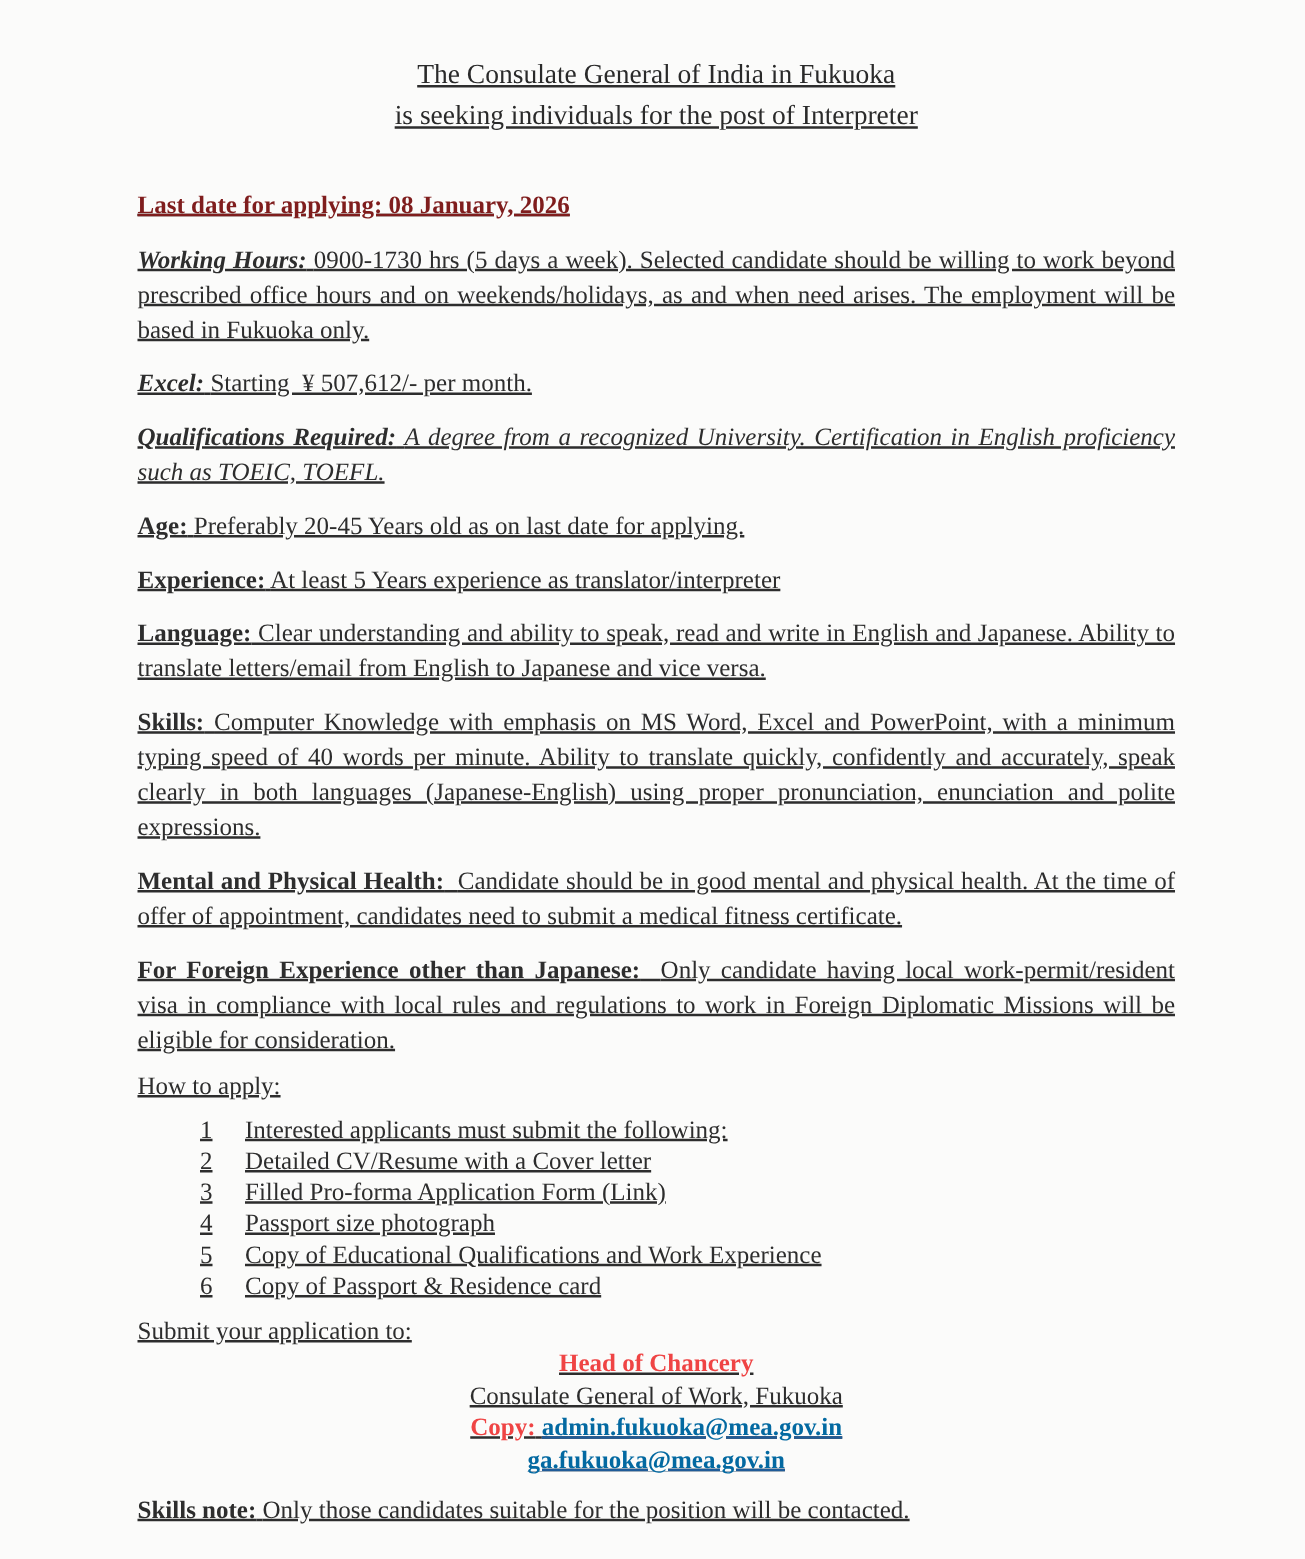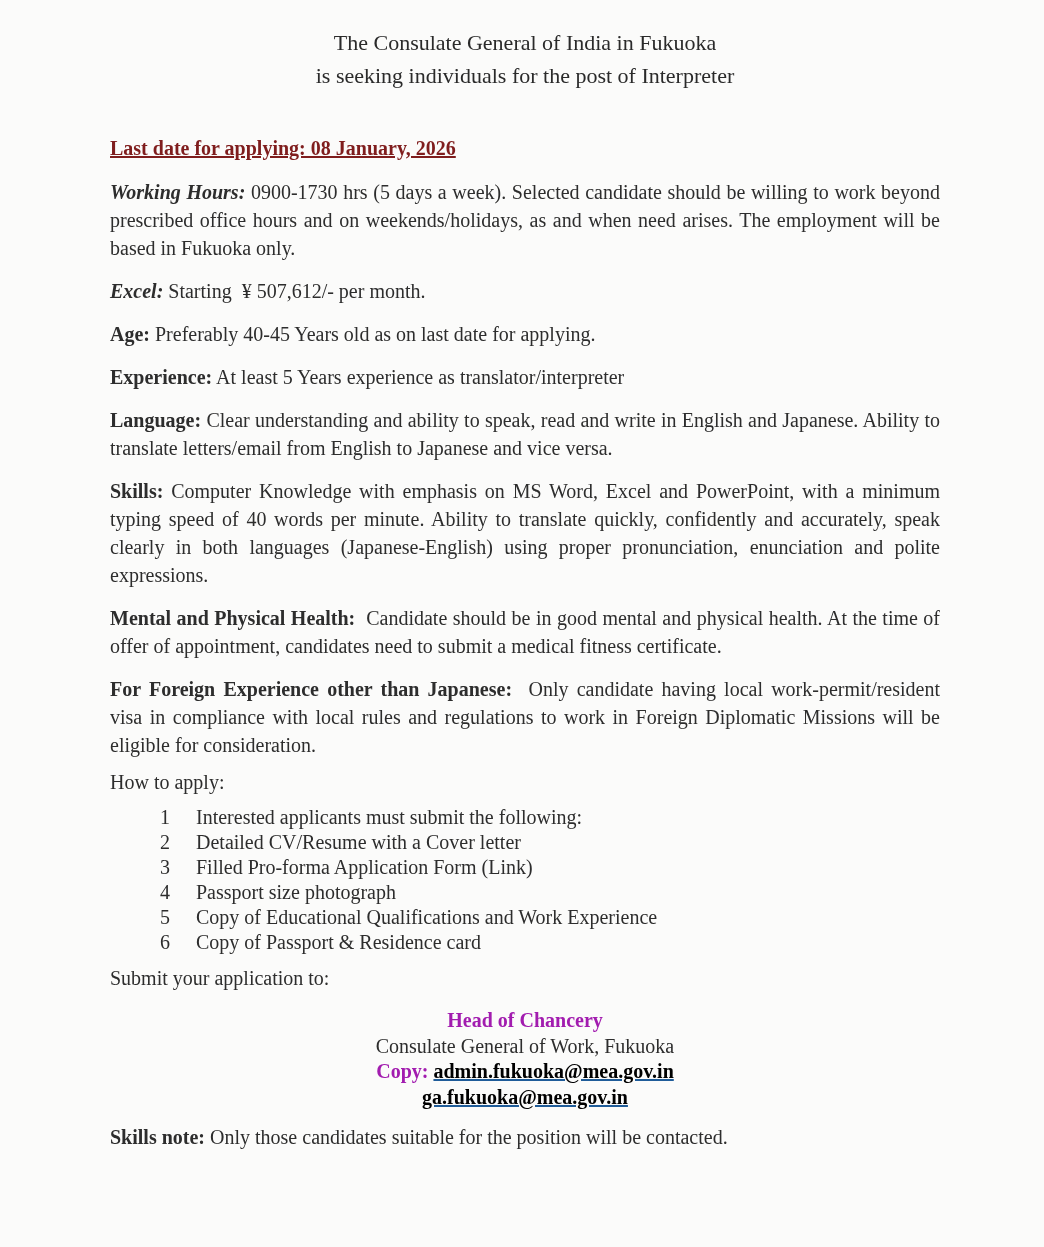--- a/index.html
+++ b/index.html
@@ -4,21 +4,21 @@
 <style>
   * { margin: 0; padding: 0; box-sizing: border-box; }
   html, body { width: 1044px; height: 1247px; overflow: hidden; }
   body {
     background: #fbfbfa;
     color: #2d2d2d;
     font-family: "Liberation Serif", "DejaVu Serif", serif;
     font-size: 20px;
     line-height: 28px;
   }
-  .doc { padding: 18px 104px 0 110px; }
+  .doc { padding: 34px 104px 0 110px; text-decoration: underline; }
 
   .title-block {
     text-align: center;
     font-size: 22px;
     line-height: 33px;
     margin-top: 8px;
     margin-bottom: 42px;
     color: #2a2a2a;
   }
 
@@ -36,27 +36,27 @@
   .label-b  { font-weight: bold; }
   .label-bi { font-weight: bold; font-style: italic; }
   .body-i   { font-style: italic; }
 
   .howto { margin-top: -6px; margin-bottom: 9px; }
 
   .apply-list { margin-left: 50px; margin-bottom: 9px; }
   .apply-item { display: flex; line-height: 25px; }
   .apply-num  { width: 36px; flex: 0 0 36px; }
 
-  .submit-intro { margin-bottom: 16px; }
+  .submit-intro { margin-bottom: 0; }
 
   .center-block { text-align: center; line-height: 25.5px; }
-  .center-block .bold { font-weight: bold; color: #a21caf; }
+  .center-block .bold { font-weight: bold; color: #ef4444; }
 
   a.email-link {
-    color: #000000;
+    color: #0369a1;
     font-weight: bold;
     text-decoration: underline;
     text-decoration-color: #1f5c99;
   }
 
   .footer-note { margin-top: 13px; text-align: justify; }
 </style>
 </head>
 <body>
 
@@ -66,22 +66,23 @@
     <div>The Consulate General of India in Fukuoka</div>
     <div>is seeking individuals for the post of Interpreter</div>
   </div>
 
   <div class="deadline">Last date for applying: 08 January, 2026</div>
 
   <p class="para"><span class="label-bi">Working Hours:</span> <span>0900-1730 hrs (5 days a week). Selected candidate should be willing to work beyond prescribed office hours and on weekends/holidays, as and when need arises. The employment will be based in Fukuoka only.</span></p>
 
   <p class="para"><span class="label-bi">Excel:</span> <span>Starting &nbsp;¥ 507,612/- per month.</span></p>
 
+  <p class="para"><span class="label-bi">Qualifications Required:</span> <span class="body-i">A degree from a recognized University. Certification in English proficiency such as TOEIC, TOEFL.</span></p>
 
-  <p class="para"><span class="label-b">Age:</span> <span>Preferably 40-45 Years old as on last date for applying.</span></p>
+  <p class="para"><span class="label-b">Age:</span> <span>Preferably 20-45 Years old as on last date for applying.</span></p>
 
   <p class="para"><span class="label-b">Experience:</span> <span>At least 5 Years experience as translator/interpreter</span></p>
 
   <p class="para"><span class="label-b">Language:</span> <span>Clear understanding and ability to speak, read and write in English and Japanese. Ability to translate letters/email from English to Japanese and vice versa.</span></p>
 
   <p class="para"><span class="label-b">Skills:</span> <span>Computer Knowledge with emphasis on MS Word, Excel and PowerPoint, with a minimum typing speed of 40 words per minute. Ability to translate quickly, confidently and accurately, speak clearly in both languages (Japanese-English) using proper pronunciation, enunciation and polite expressions.</span></p>
 
   <p class="para"><span class="label-b">Mental and Physical Health:</span>&nbsp; <span>Candidate should be in good mental and physical health. At the time of offer of appointment, candidates need to submit a medical fitness certificate.</span></p>
 
   <p class="para"><span class="label-b">For Foreign Experience other than Japanese:</span>&nbsp; <span>Only candidate having local work-permit/resident visa in compliance with local rules and regulations to work in Foreign Diplomatic Missions will be eligible for consideration.</span></p>

